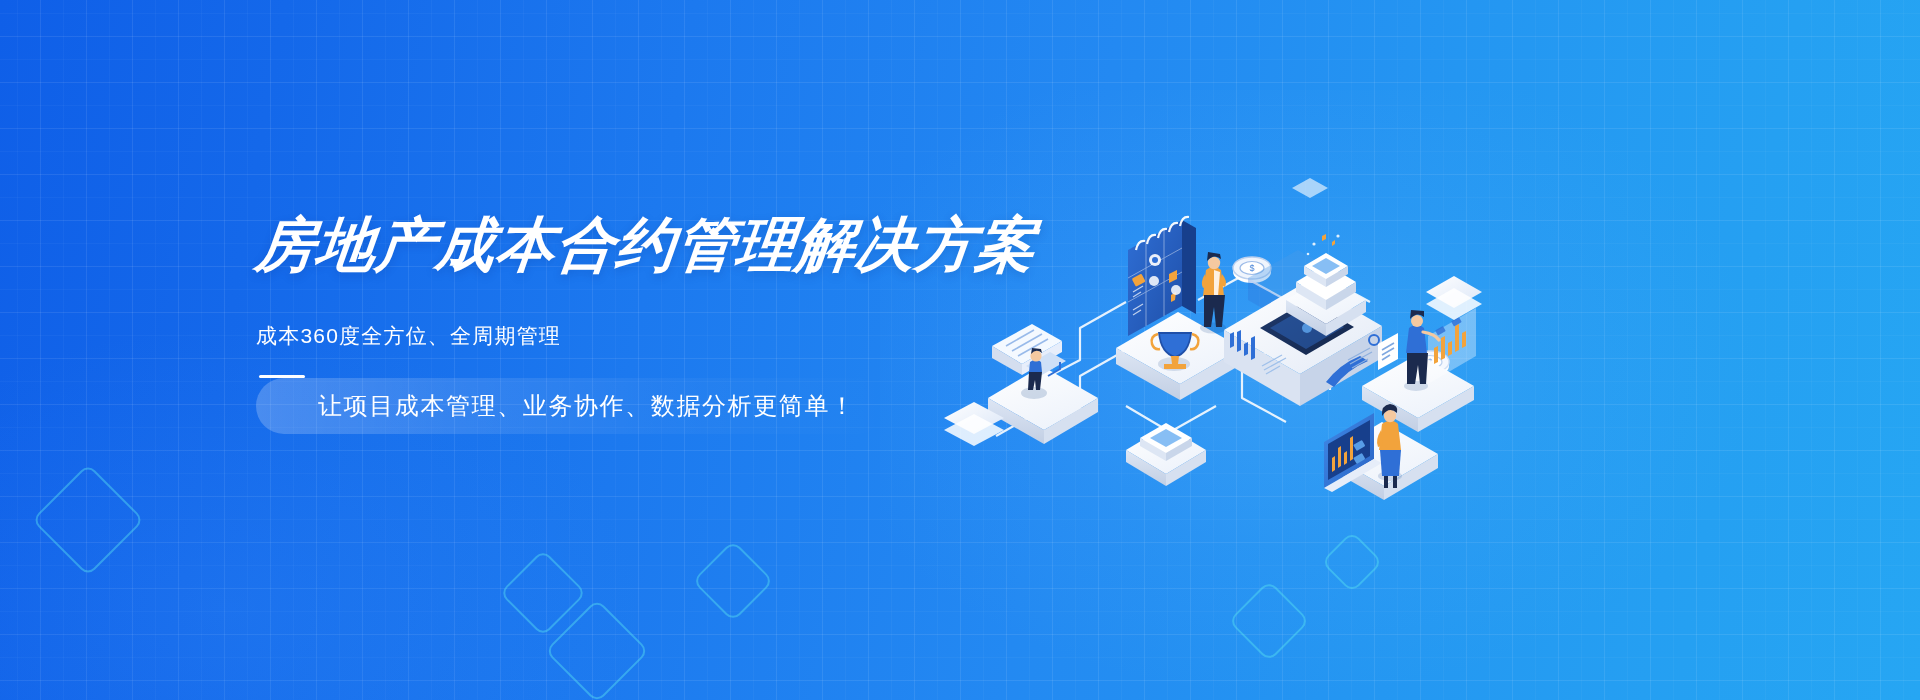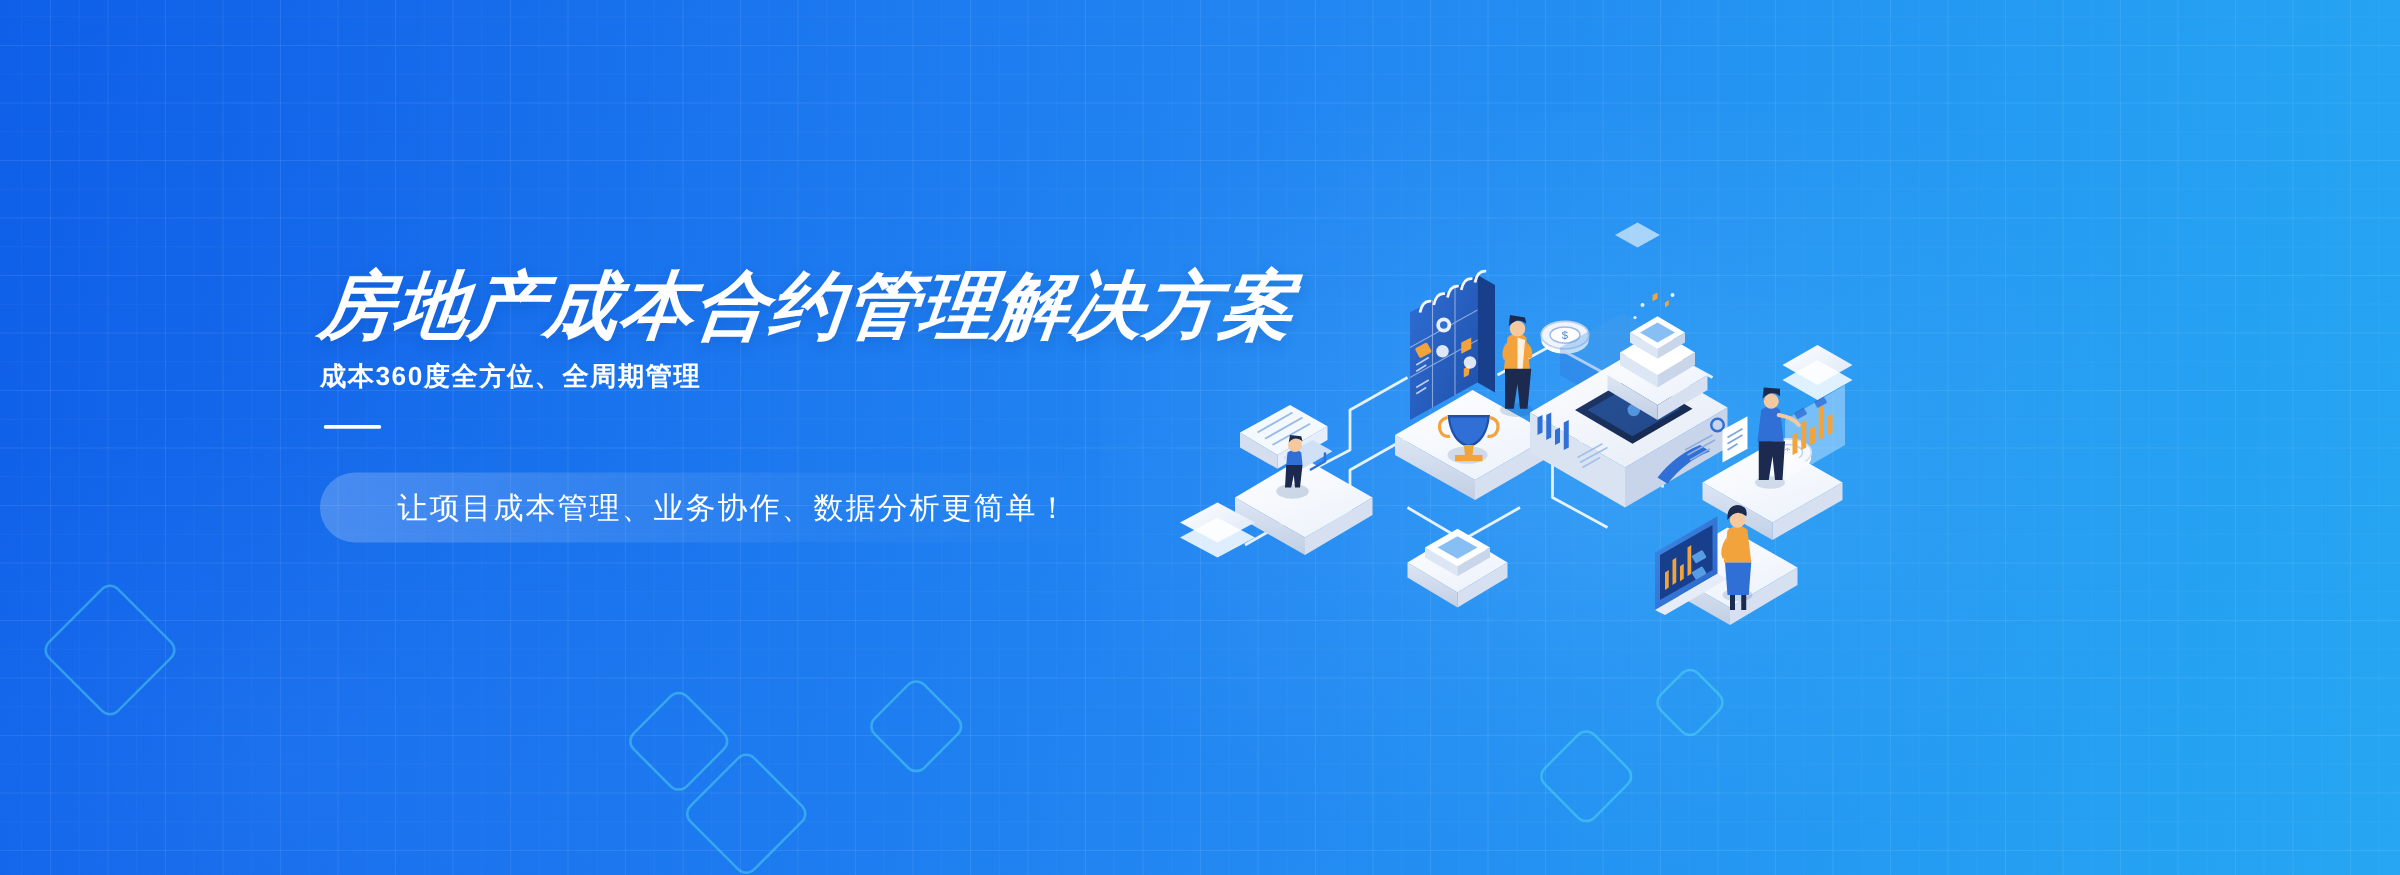--- a/index.html
+++ b/index.html
@@ -89,23 +89,23 @@
     font-weight: 700;
     font-style: italic;
     color: #ffffff;
     letter-spacing: 1px;
     white-space: nowrap;
     text-shadow: 0 3px 10px rgba(0,40,120,0.18);
     transform: skewX(-6deg);
   }
 
   .subtitle {
-    margin-top: 9px;
+    margin-top: 44px;
     font-size: 21px;
-    font-weight: 700;
+    font-weight: 400;
     color: #ffffff;
     letter-spacing: 1.2px;
     white-space: nowrap;
   }
 
   .divider {
     margin-top: 25px;
     margin-left: 3px;
     width: 46px;
     height: 3px;

